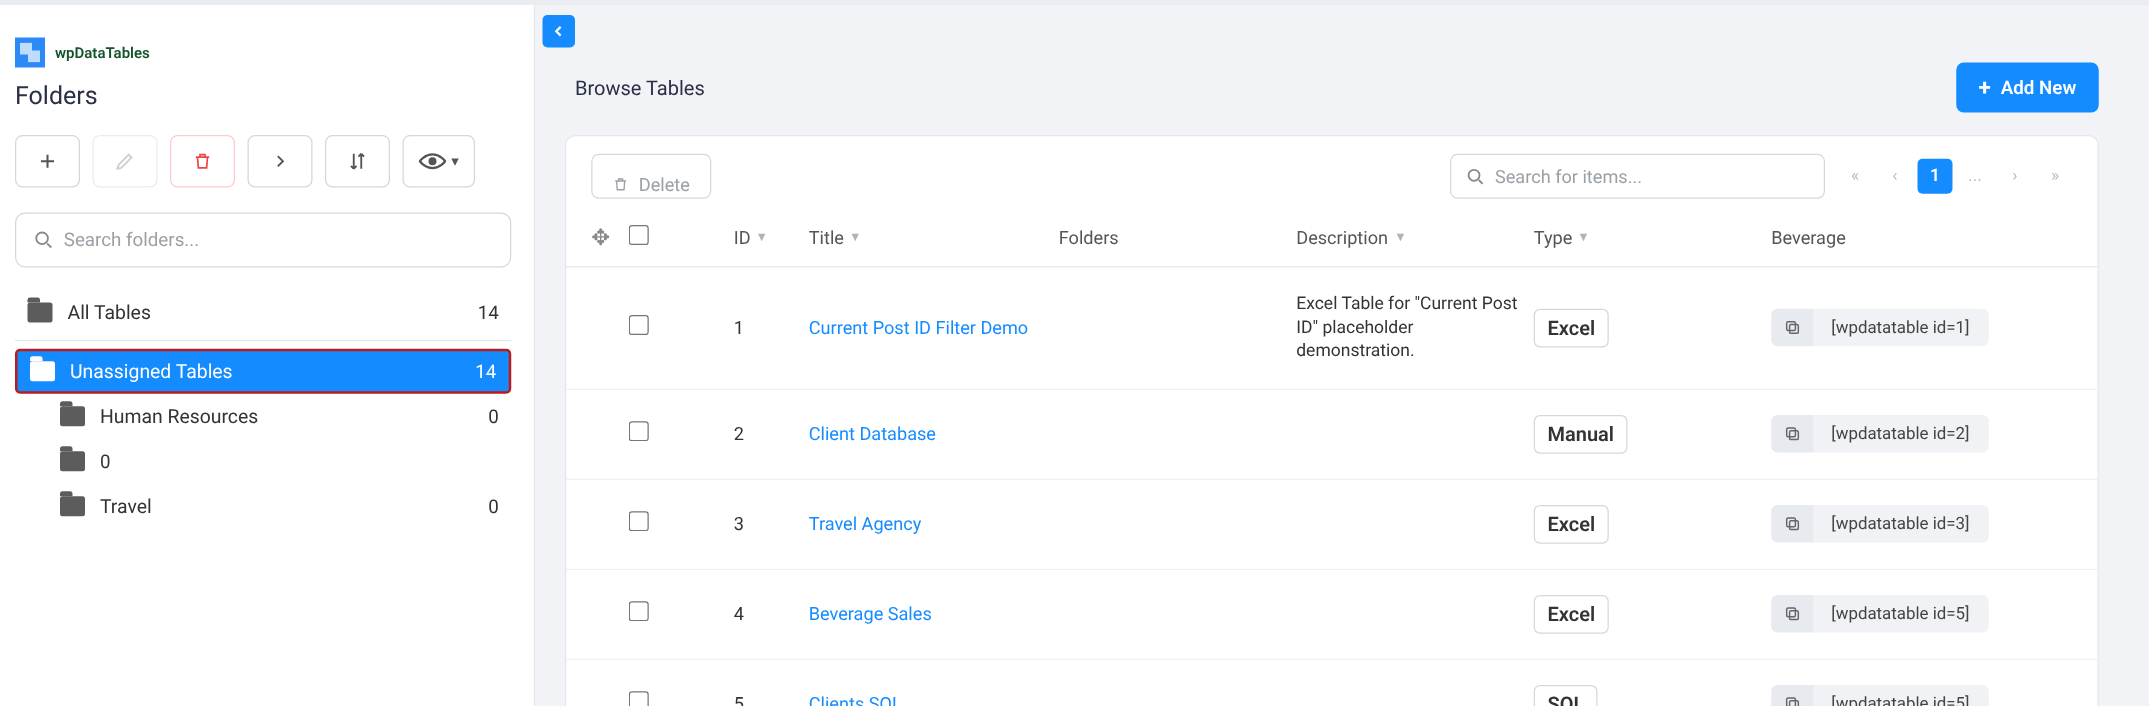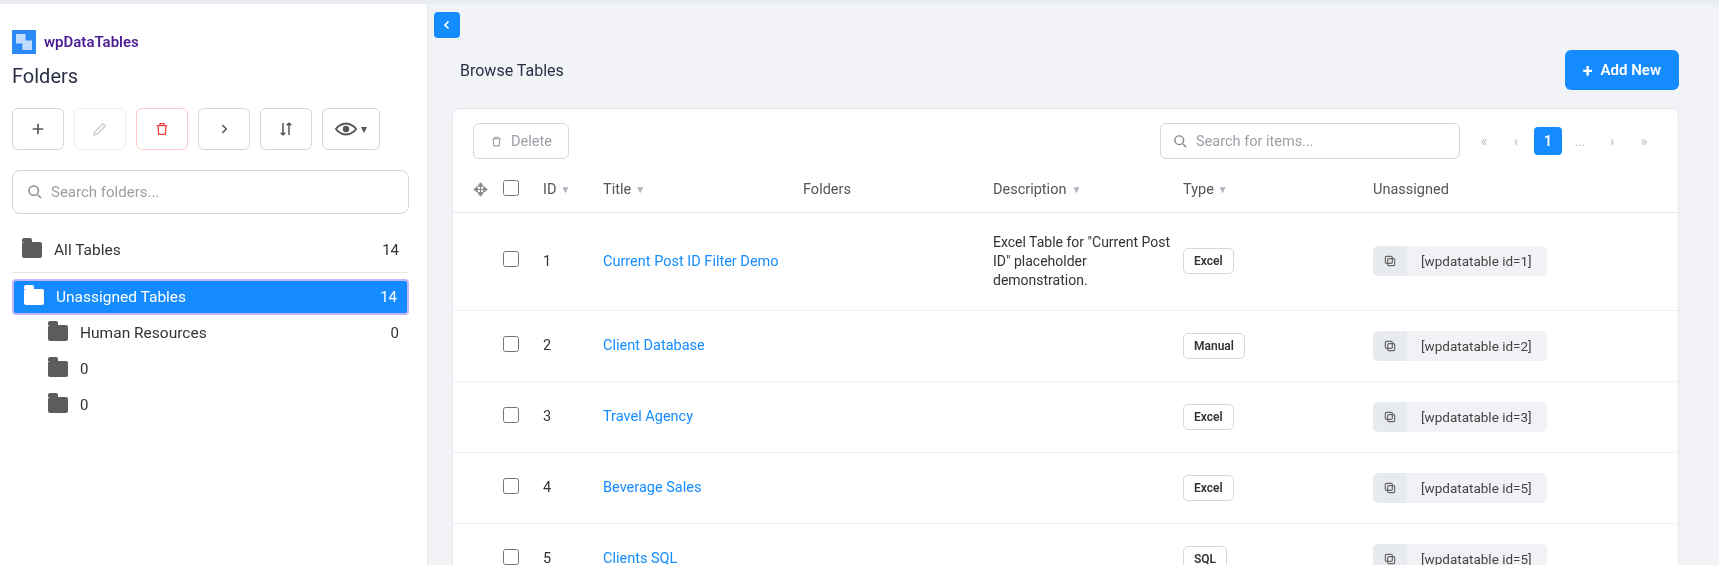--- a/index.html
+++ b/index.html
@@ -3,77 +3,77 @@
   <meta charset="utf-8">
   <style>
     * { margin:0; padding:0; box-sizing:border-box; font-family:-apple-system,BlinkMacSystemFont,"Segoe UI",Roboto,sans-serif; }
     body { background:#f1f3f6; width:1719px; height:565px; overflow:hidden; color:#2b2b2b; }
     .topbar { height:4px; background:#e9ecf1; }
     .layout { display:flex; height:100%; }
     .sidebar { width:428px; background:#fff; border-right:1px solid #e5e7eb; padding:24px 18px 0 12px; position:relative; }
     .brand { display:flex; align-items:center; gap:8px; margin-bottom:10px; margin-top:2px; }
     .brand-logo { width:24px; height:24px; background:#2b8af7; position:relative; }
     .brand-logo::after { content:""; position:absolute; left:4px; top:4px; width:16px; height:16px; background:rgba(255,255,255,.7); clip-path:polygon(0 0,60% 0,60% 40%,100% 40%,100% 100%,40% 100%,40% 60%,0 60%); }
-    .brand-name { font-size:15px; font-weight:600; color:#4c1d95; }
+    .brand-name { font-size:12px; font-weight:600; color:#14532d; }
     .folders-title { font-size:20px; font-weight:400; color:#2a2f45; margin:6px 0 20px 0; }
     .toolbar { display:flex; gap:10px; margin-bottom:20px; }
     .tbtn { width:52px; height:42px; border:1px solid #d6d6de; border-radius:6px; background:#fff; display:flex; align-items:center; justify-content:center; color:#555; font-size:18px; cursor:pointer; }
     .tbtn.disabled { opacity:.45; }
     .tbtn.danger { color:#ef4444; border-color:#fecaca; }
     .tbtn.wide { width:58px; }
     .search-wrap { border:1px solid #d6d6de; border-radius:8px; height:44px; display:flex; align-items:center; padding:0 14px; margin-bottom:18px; }
     .search-wrap input { border:none; outline:none; flex:1; font-size:15px; color:#0f172a; }
     .search-wrap input::placeholder { color:#9aa0a6; }
     .folder-list { display:flex; flex-direction:column; }
     .folder-row { display:flex; align-items:center; height:36px; padding:0 10px; border-radius:4px; font-size:15.5px; cursor:pointer; }
     .folder-row.all { color:#333; }
     .folder-row .fi { width:20px; height:16px; background:#5c5c5c; border-radius:2px; margin-right:12px; position:relative; }
     .folder-row .fi::before { content:""; position:absolute; top:-4px; left:0; width:10px; height:4px; background:#5c5c5c; border-radius:2px 2px 0 0; }
-    .folder-row.active { background:#148cff; color:#fff; border:2px solid #c4b5fd; }
+    .folder-row.active { background:#148cff; color:#fff; border:2px solid #b91c1c; }
     .folder-row.active .fi, .folder-row.active .fi::before { background:#fff; }
     .folder-row .label { flex:1; }
     .folder-row .count { font-size:15px; }
     .folder-row.sub { padding-left:36px; color:#333; }
     .divider-line { height:1px; background:#e5e7eb; margin:4px 0 6px; }
     
     .main { flex:1; padding:0 40px 0 24px; position:relative; background:#f1f3f6; }
     .collapse-badge { width:26px; height:26px; background:#148cff; border-radius:4px; display:flex; align-items:center; justify-content:center; color:#fff; font-weight:bold; position:absolute; left:6px; top:8px; cursor:pointer; font-size:16px; }
     .main-header { display:flex; align-items:center; justify-content:space-between; padding-top:46px; padding-bottom:18px; padding-left:8px; }
     .page-title { font-size:16px; font-weight:400; color:#2a2f45; }
     .add-new { background:#148cff; color:#fff; border:none; border-radius:6px; height:40px; padding:0 18px; font-size:15px; font-weight:600; display:flex; align-items:center; gap:8px; cursor:pointer; }
     .add-new .plus { font-size:18px; font-weight:700; }
     
     .panel { background:#fff; border:1px solid #e5e7eb; border-radius:8px; }
     .panel-top { display:flex; align-items:center; justify-content:space-between; padding:14px 20px; }
-    .delete-btn { border:1px solid #d6d6de; border-radius:6px; background:#fff; height:36px; padding:16px 16px; color:#9aa0a6; font-size:14.5px; display:flex; align-items:center; gap:8px; cursor:pointer; }
+    .delete-btn { border:1px solid #d6d6de; border-radius:6px; background:#fff; height:36px; padding:16px 16px; color:#9aa0a6; font-size:14.5px; display:flex; gap:8px; cursor:pointer; }
     .right-ctrls { display:flex; align-items:center; gap:10px; }
     .search-items { border:1px solid #d6d6de; border-radius:6px; height:36px; display:flex; align-items:center; padding:0 12px; width:300px;margin-left:32px; }
     .search-items input { border:none; outline:none; flex:1; font-size:14.5px; }
     .search-items input::placeholder { color:#9aa0a6; }
     .pager { display:flex; align-items:center; gap:4px; }
     .pbtn { width:28px; height:28px; display:flex; align-items:center; justify-content:center; color:#b7bcc5; font-size:14px; border-radius:4px; cursor:pointer; }
     .pbtn.active { background:#148cff; color:#fff; font-weight:600; }
     .pbtn.ell { cursor:default; }
     
     .tbl-head { display:flex; align-items:center; padding:6px 20px 12px 20px; border-bottom:1px solid #e5e7eb; color:#555; font-size:14.5px; }
     .col-drag { width:30px; color:#888; font-size:18px; cursor:move; }
     .col-cb { width:40px; }
-    .col-id { width:60px; display:flex; align-items:center; gap:4px; }
+    .col-id { width:60px; display:flex; align-items:center; gap:4px;margin-left:44px; }
     .col-title { width:200px; display:flex; align-items:center; gap:4px; }
     .col-folders { width:190px; }
     .col-desc { width:190px; display:flex; align-items:center; gap:5px; }
     .col-type { width:190px; display:flex; align-items:center; gap:4px; }
     .col-short { flex:1; }
     .sort-i { color:#aeb4bd; font-size:10px; }
     
     .tbl-row { display:flex; align-items:center; padding:20px 20px; border-bottom:1px solid #eef0f3; font-size:14.5px; }
     .tbl-row .col-id { color:#333; }
     .tbl-row .title-link { color:#148cff; cursor:pointer; }
     .tbl-row .col-desc { color:#333; font-size:14px; line-height:1.35; padding-right:10px; }
-    .type-badge { border:1px solid #d6d6de; border-radius:5px; padding:5px 10px; font-size:12px; font-weight:600; color:#333; display:inline-block; background:#fff; }
+    .type-badge { border:1px solid #d6d6de; border-radius:5px; padding:5px 10px; font-size:16px; font-weight:600; color:#333; display:inline-block; background:#fff; }
     .short-wrap { display:flex; align-items:center; gap:0; }
     .copy-btn { width:34px; height:30px; background:#e7eaee; border-radius:5px 0 0 5px; display:flex; align-items:center; justify-content:center; cursor:pointer; color:#666; }
     .short-code { background:#f0f2f5; height:30px; border-radius:0 5px 5px 0; padding:0 14px; display:flex; align-items:center; font-size:13.5px; color:#444; min-width:140px; }
     input[type=checkbox] { width:16px; height:16px; accent-color:#148cff; cursor:pointer; }
     svg { display:block; }
   </style>
 </head>
 <body>
 
 <div class="topbar"></div>
@@ -142,20 +142,21 @@
             <span class="fi"></span>
             <span class="label">Human Resources</span>
             <span class="count">0</span>
           </div>
           <div class="folder-row sub">
             <span class="fi"></span>
             <span class="count">0</span>
           </div>
           <div class="folder-row sub">
             <span class="fi"></span>
+            <span class="label">Travel</span>
             <span class="count">0</span>
           </div>
         </div>
     </div>
   </aside>
 
   <main class="main">
     <div class="collapse-badge">
       <svg width="12" height="12" viewBox="0 0 24 24" fill="none" stroke="#fff" stroke-width="3.5">
           <path d="M15 5l-7 7 7 7"></path>
@@ -207,21 +208,21 @@
           </div>
         <div class="col-folders">Folders</div>
         <div class="col-desc">
             <span>Description</span>
             <span class="sort-i">▼</span>
           </div>
         <div class="col-type">
             <span>Type</span>
             <span class="sort-i">▼</span>
           </div>
-        <div class="col-short">Unassigned</div>
+        <div class="col-short">Beverage</div>
       </div>
       <div id="rows-area">
           <div class="tbl-row">
             <div class="col-drag"></div>
             <div class="col-cb"><input type="checkbox" style=""></div>
             <div class="col-id">1</div>
             <div class="col-title">
               <span class="title-link">Current Post ID Filter Demo</span>
             </div>
             <div class="col-folders"></div>

